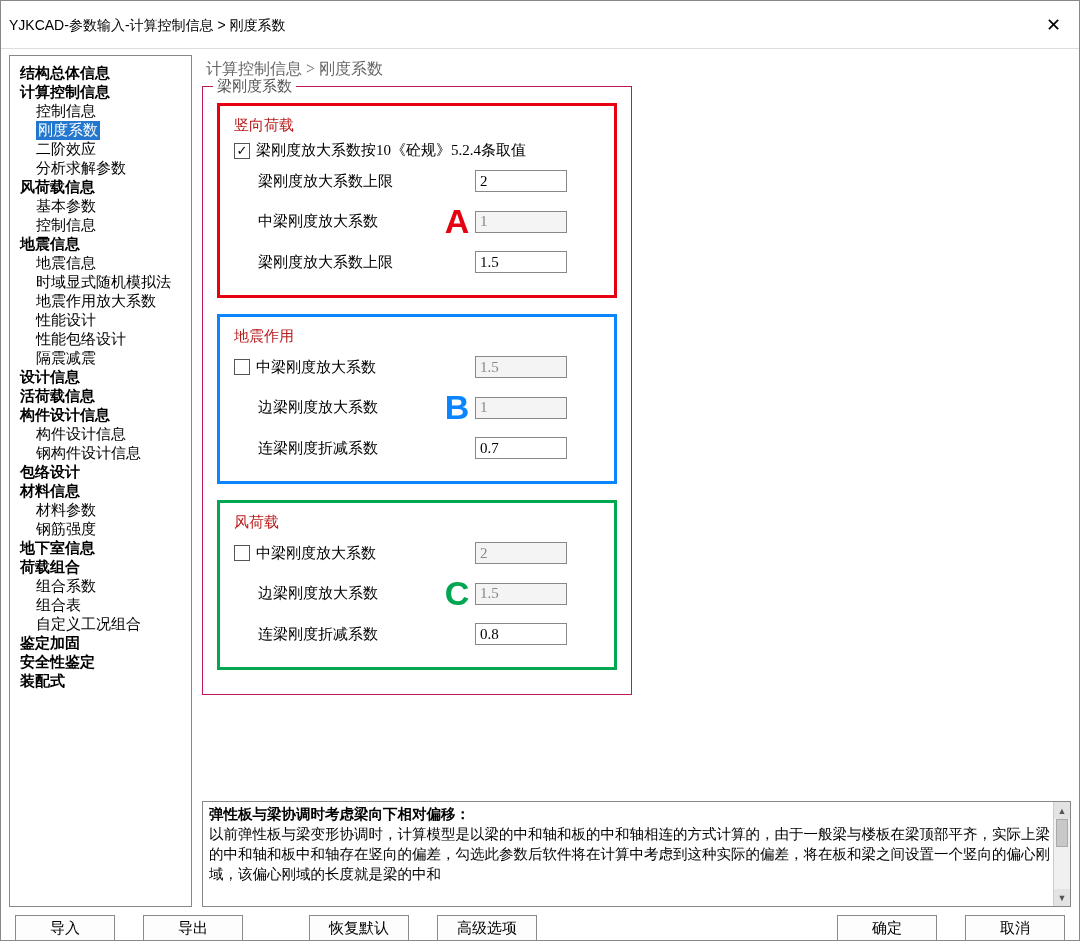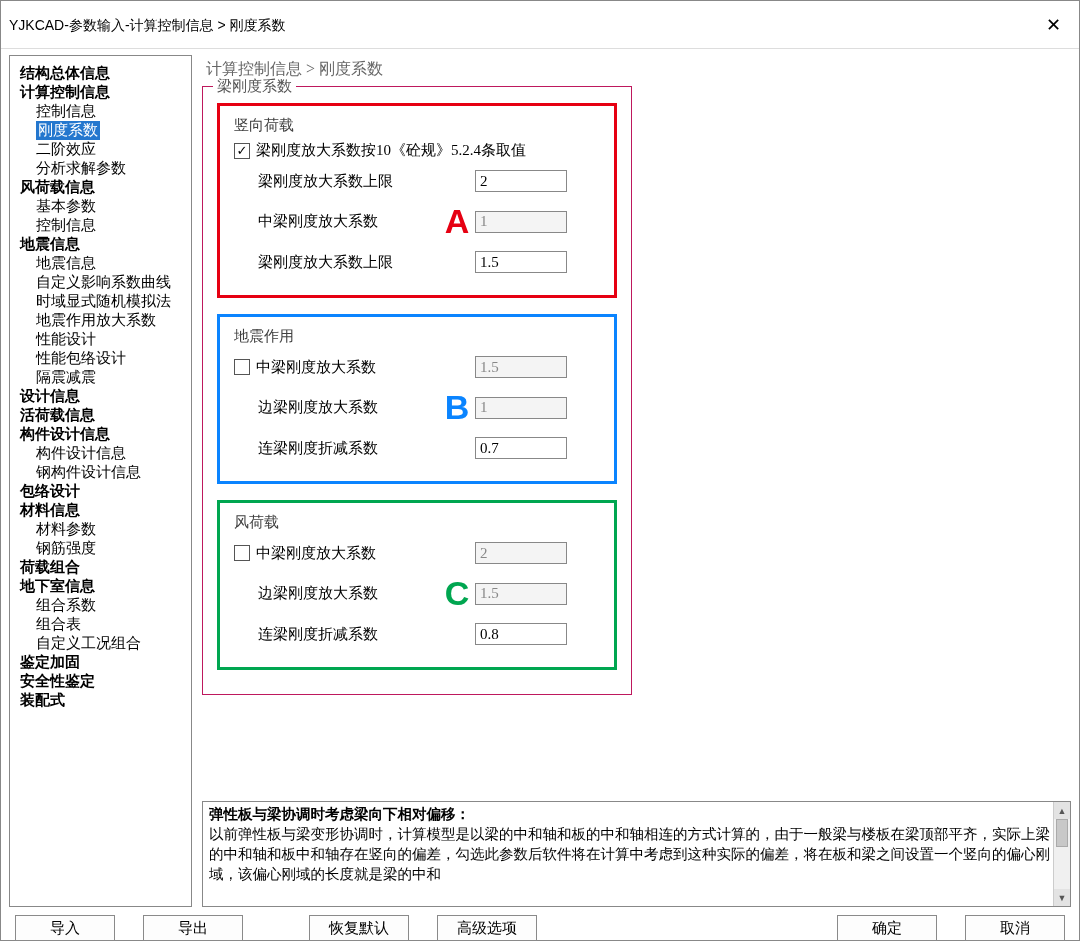--- a/index.html
+++ b/index.html
@@ -75,21 +75,21 @@
     border:3px solid;
     position:relative;
     padding:10px 14px 12px 14px;
     margin-bottom:16px;
   }
   .sec-red{ border-color:#e60012;}
   .sec-blue{ border-color:#0a84ff;}
   .sec-green{ border-color:#00a650;}
   .sec-head{
     font-size:15px;
-    color:#404040;
+    color:#b91c1c;
     margin-bottom:6px;
   }
   .row{
     display:flex;
     align-items:center;
     margin:10px 0;
   }
   .row .lbl{width:205px; padding-left:24px;}
   .row .lbl2{width:205px; padding-left:24px;}
   .row input[type=text]{
@@ -169,37 +169,36 @@
         <div class="item top">计算控制信息</div>
         <div class="item sub">控制信息</div>
         <div class="item sub"><span class="sel">刚度系数</span></div>
         <div class="item sub">二阶效应</div>
         <div class="item sub">分析求解参数</div>
         <div class="item top">风荷载信息</div>
         <div class="item sub">基本参数</div>
         <div class="item sub">控制信息</div>
         <div class="item top">地震信息</div>
         <div class="item sub">地震信息</div>
-        <div class="item sub">自定义影响系数曲线</div>
         <div class="item sub">时域显式随机模拟法</div>
         <div class="item sub">地震作用放大系数</div>
         <div class="item sub">性能设计</div>
         <div class="item sub">性能包络设计</div>
         <div class="item sub">隔震减震</div>
         <div class="item top">设计信息</div>
         <div class="item top">活荷载信息</div>
         <div class="item top">构件设计信息</div>
         <div class="item sub">构件设计信息</div>
         <div class="item sub">钢构件设计信息</div>
         <div class="item top">包络设计</div>
         <div class="item top">材料信息</div>
         <div class="item sub">材料参数</div>
         <div class="item sub">钢筋强度</div>
+        <div class="item top">地下室信息</div>
         <div class="item top">荷载组合</div>
-        <div class="item top">地下室信息</div>
         <div class="item sub">组合系数</div>
         <div class="item sub">组合表</div>
         <div class="item sub">自定义工况组合</div>
         <div class="item top">鉴定加固</div>
         <div class="item top">安全性鉴定</div>
         <div class="item top">装配式</div>
       </div>
 
       <div class="main">
         <div class="breadcrumb">计算控制信息 &gt; 刚度系数</div>

